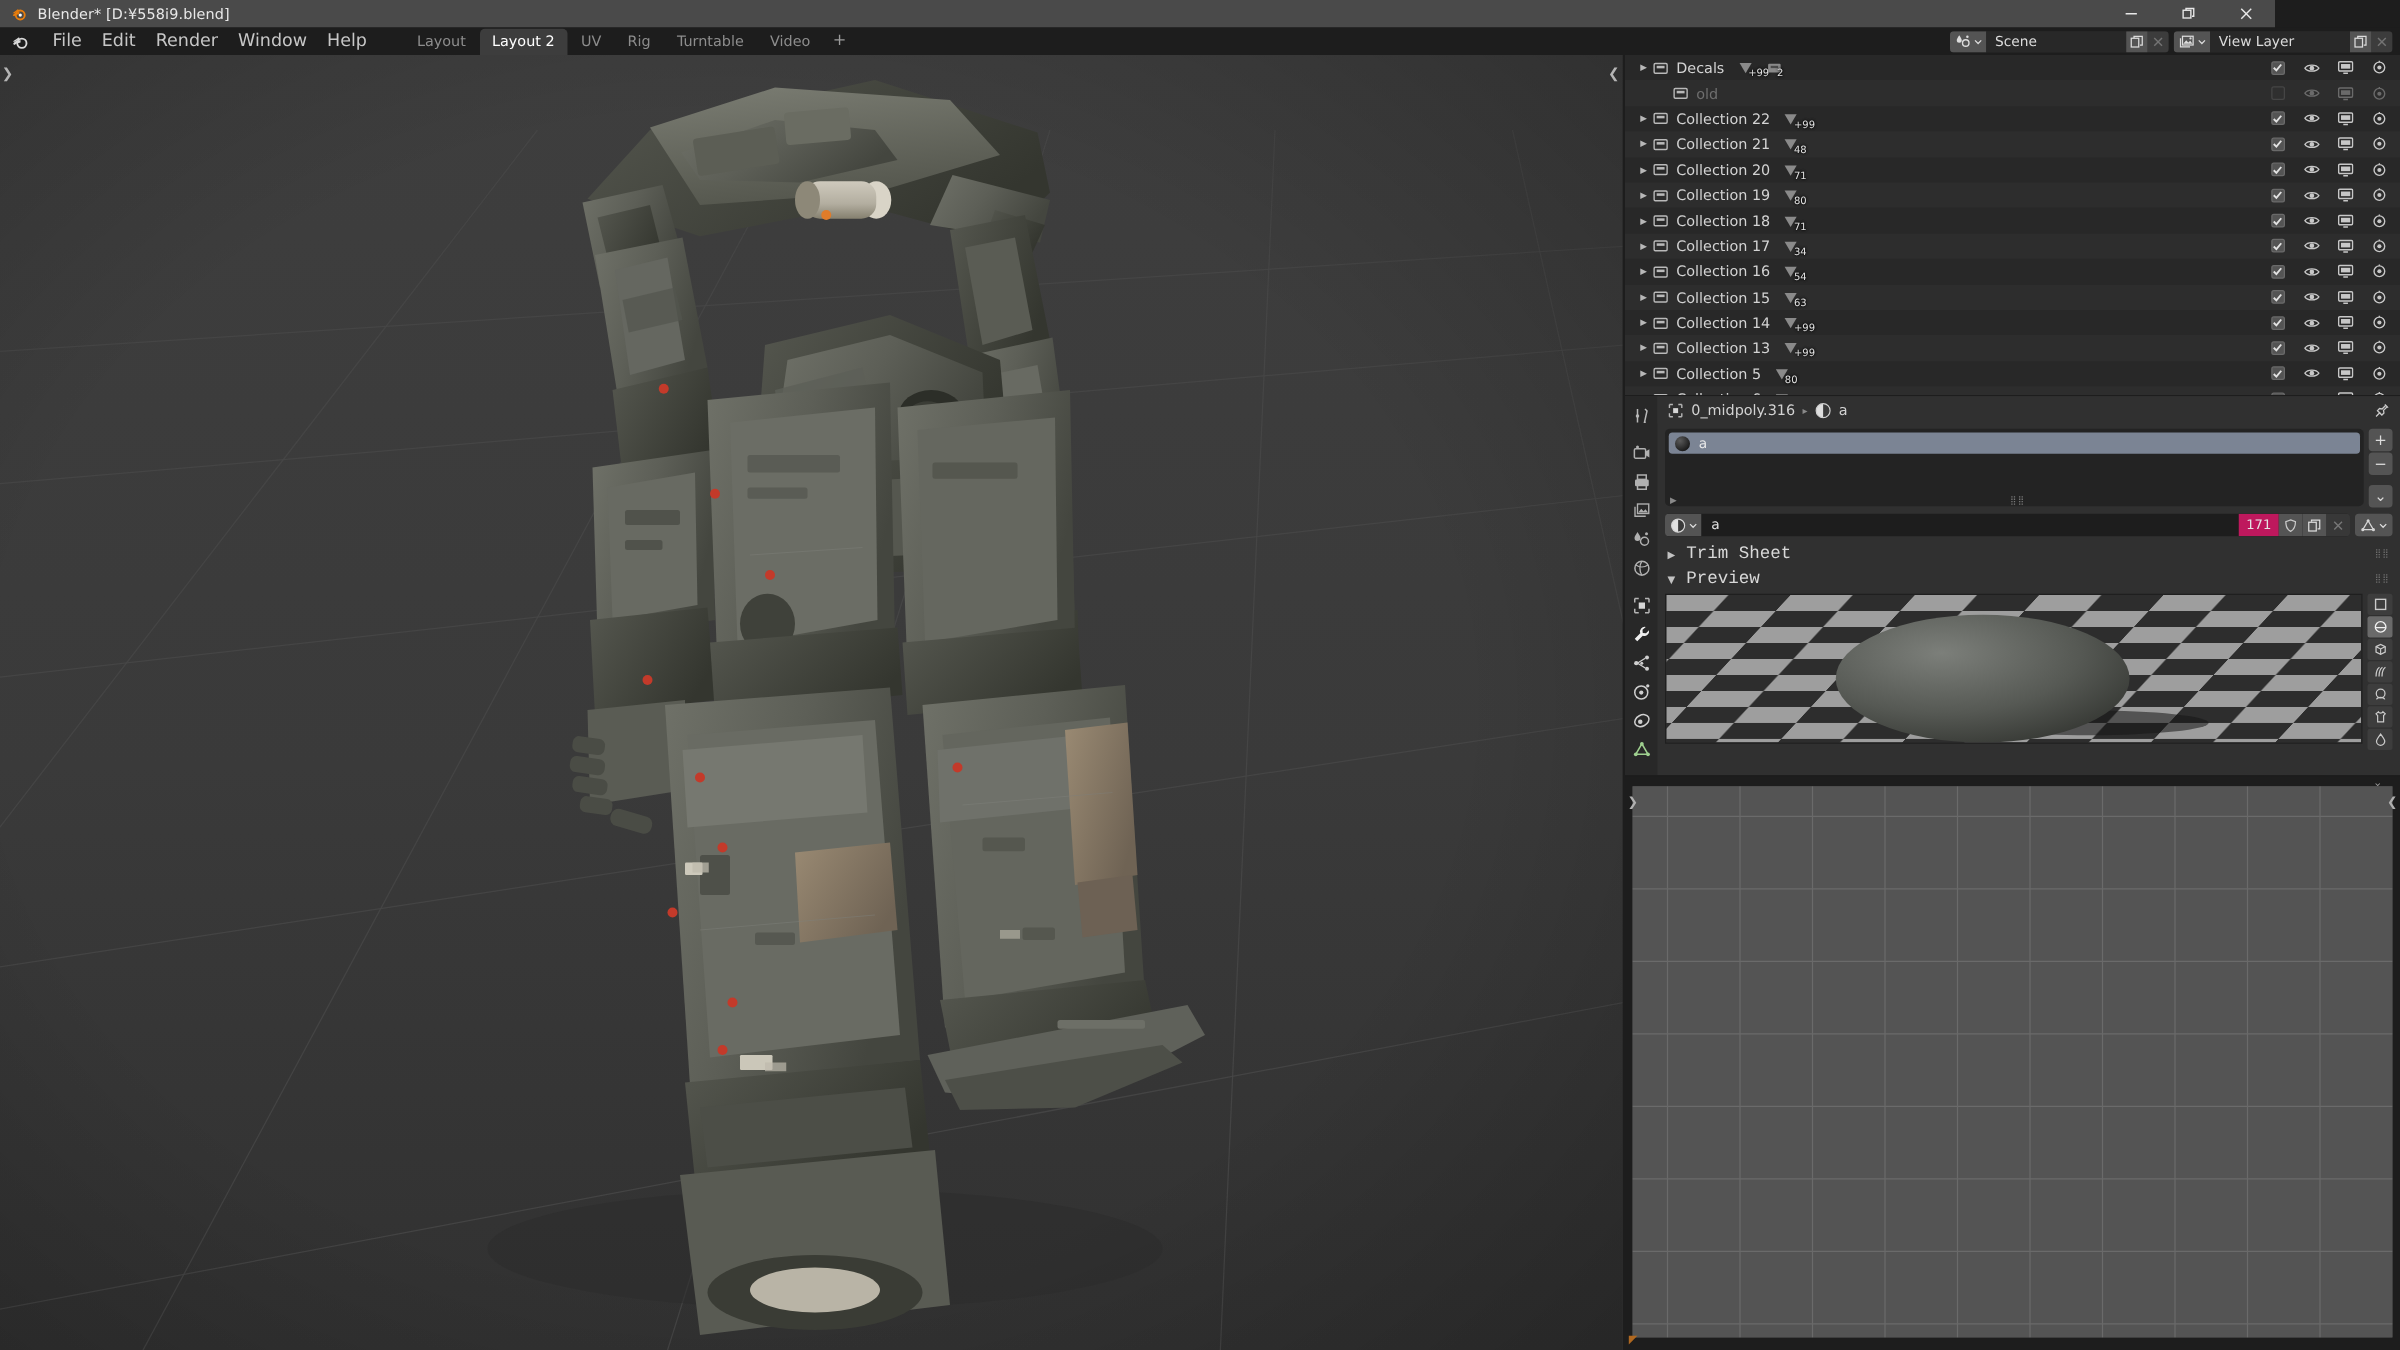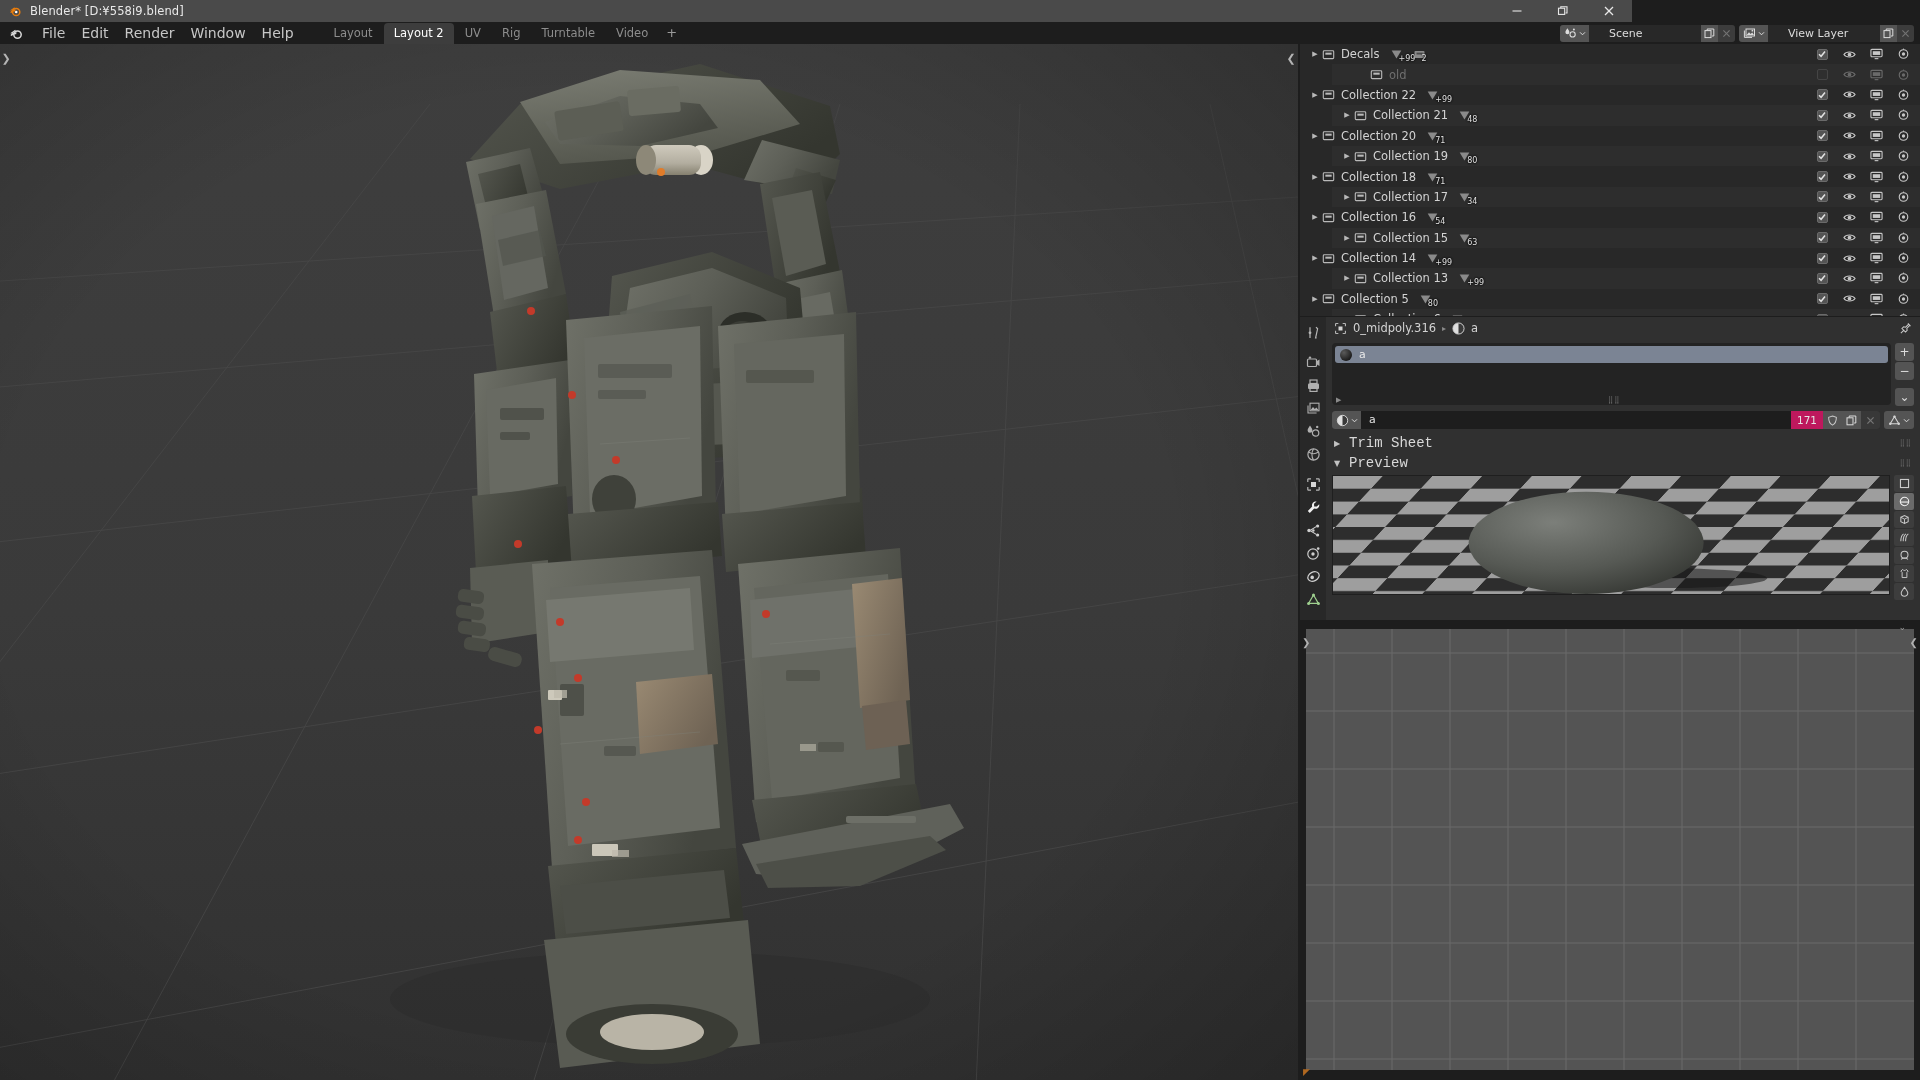--- a/index.html
+++ b/index.html
@@ -7,21 +7,21 @@
     width: 1920px; height: 1080px;
     background: #1d1d1d;
     font-family: "DejaVu Sans", "Liberation Sans", sans-serif;
     overflow: hidden;
     -webkit-font-smoothing: antialiased;
   }
   .app { position: relative; width: 1920px; height: 1080px; }
 
   
   .titlebar {
-    position: absolute; left: 0; top: 0; width: 1632px; height: 22px;
+    position: absolute; left: 0; top: 0; width: 1820px; height: 22px;
     background: #4a4a4a; display: flex; align-items: center;
   }
   .tb-icon { margin-left: 8px; margin-right: 8px; display: flex; }
   .tb-title { color: #e8e8e8; font-size: 11.5px; letter-spacing: .1px; }
   .tb-btns { margin-left: auto; display: flex; height: 22px; }
   .tb-btn {
     width: 46px; height: 22px; display: flex; align-items: center;
     justify-content: center; color: #e0e0e0;
   }
 
@@ -50,21 +50,21 @@
   }
   .dbfield {
     display: flex; align-items: center; height: 17px;
     background: #282828; border-radius: 3px; overflow: hidden;
   }
   .dbfield .dbicon {
     display: flex; align-items: center; gap: 2px;
     background: #545454; height: 17px; padding: 0 3px 0 4px;
   }
   .dbfield .dbname {
-    color: #dcdcdc; font-size: 11px; padding: 0 8px 0 20px; min-width: 112px;
+    color: #dcdcdc; font-size: 11px; padding: 0 8px 0 7px; min-width: 112px;
     background: #282828; line-height: 17px;
   }
   .dbfield .dbbtn {
     width: 17px; height: 17px; background: #545454; display: flex;
     align-items: center; justify-content: center;
   }
   .dbfield .dbbtn.dim { opacity: .45; }
 
   
   .viewport {
@@ -86,21 +86,21 @@
 
   
   .outliner {
     position: absolute; left: 1300px; top: 44px; width: 620px; height: 272px;
     background: #282828; overflow: hidden;
   }
   .out-row {
     display: flex; align-items: center; height: 20.4px; position: relative;
     padding-left: 24px;
   }
-  .out-row.alt { background: #2d2d2d; margin-left: 32px; }
+  .out-row.alt { background: #2d2d2d; }
   .out-disclose {
     width: 14px; color: #b8b8b8; font-size: 7px; display: flex;
     align-items: center; justify-content: center;
   }
   .out-ico { display: flex; align-items: center; margin-right: 6px; }
   .out-name { color: #d3d3d3; font-size: 11.5px; white-space: nowrap; }
   .out-row.muted .out-name { color: #6f6f6f; }
   .out-badge {
     display: inline-flex; align-items: flex-end; margin-left: 10px;
     position: relative; height: 14px; justify-content: center;

